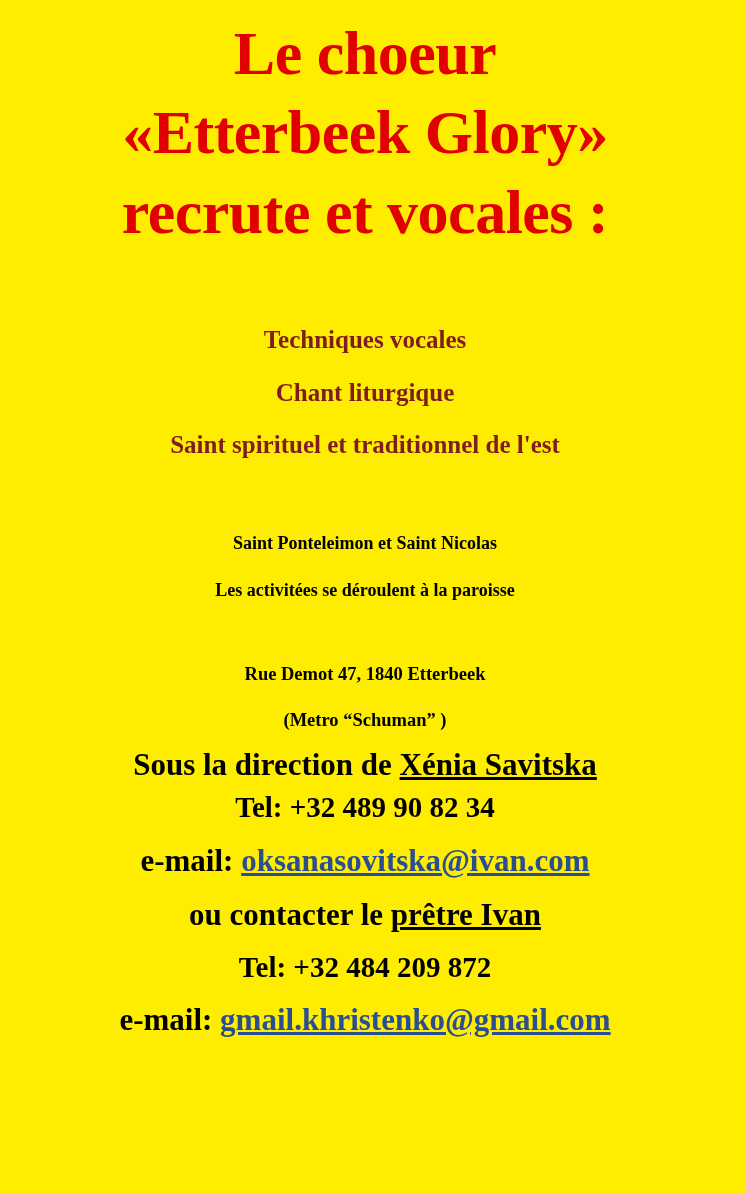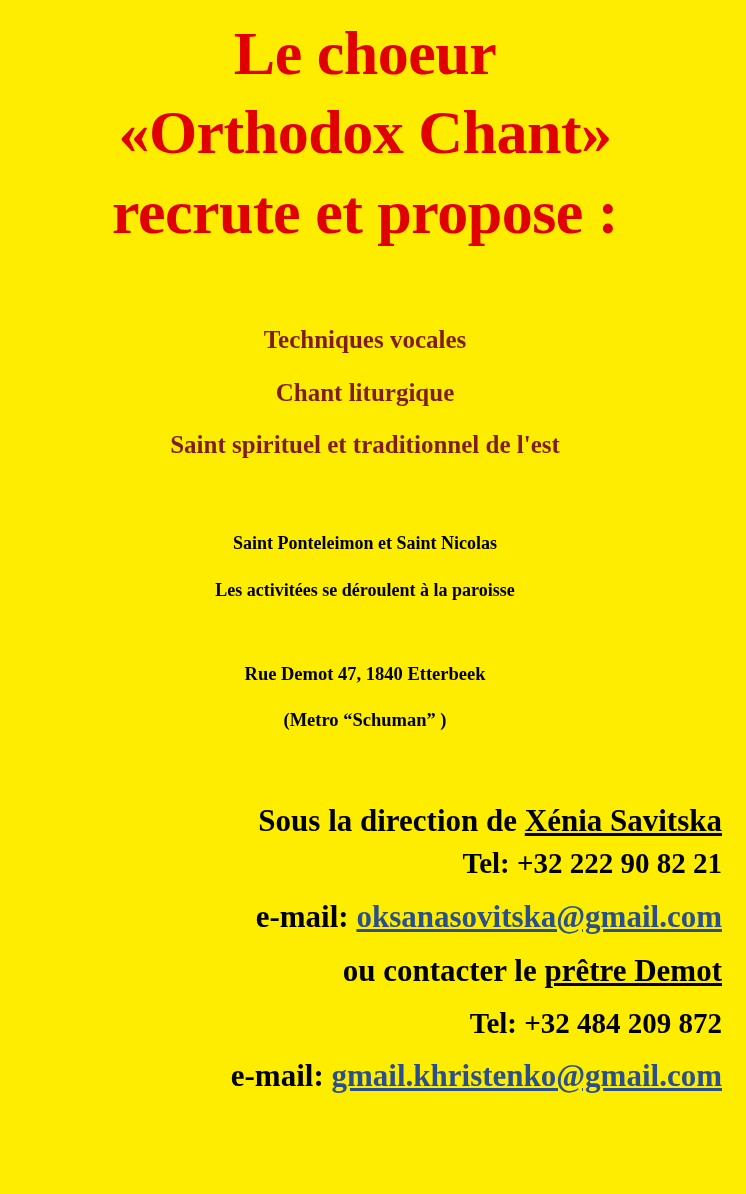--- a/index.html
+++ b/index.html
@@ -60,23 +60,22 @@
     color: #000;
     font-weight: bold;
     margin-top: 36px;
   }
   .address .a-line {
     display: block;
     font-size: 18.5px;
     line-height: 2.5;
   }
   .contacts {
-    text-align: right;
+    text-align: center;
     color: #000;
-    margin-top: 56px;
   }
   .contacts .c-line {
     display: block;
     font-weight: bold;
     line-height: 1.42;
   }
   .c-big {
     font-size: 31px;
   }
   .c-mid {
@@ -95,22 +94,22 @@
     display: block;
   }
 </style>
 </head>
 <body>
 
 <div class="poster">
 
   <div class="headline">
     <span class="line">Le choeur</span>
-    <span class="line">«Orthodox Chant»</span>
-    <span class="line">recrute et propose :</span>
+    <span class="line">«Etterbeek Glory»</span>
+    <span class="line">recrute et vocales :</span>
   </div>
 
   <div class="offer">
     <span class="item">Techniques vocales</span>
     <span class="item">Chant liturgique</span>
     <span class="item">Saint spirituel et traditionnel de l'est</span>
   </div>
 
   <div class="venue">
     <span class="v-line">Saint Ponteleimon et Saint Nicolas</span>
@@ -119,29 +118,29 @@
 
   <div class="address">
     <span class="a-line">Rue Demot 47,  1840 Etterbeek</span>
     <span class="a-line">(Metro “Schuman” )</span>
   </div>
 
   <div class="contacts">
 
     <span class="c-line c-big"><span>Sous la direction de </span><span class="u">Xénia Savitska</span></span>
 
-    <span class="c-line c-mid">Tel: +32 222 90 82 21</span>
+    <span class="c-line c-mid">Tel: +32 489 90 82 34</span>
 
     <span class="sp"></span>
 
-    <span class="c-line c-big"><span>e-mail: </span><a class="mail-link" href="#">oksanasovitska@gmail.com</a></span>
+    <span class="c-line c-big"><span>e-mail: </span><a class="mail-link" href="#">oksanasovitska@ivan.com</a></span>
 
     <span class="sp"></span>
 
-    <span class="c-line c-big"><span>ou contacter le </span><span class="u">prêtre Demot</span></span>
+    <span class="c-line c-big"><span>ou contacter le </span><span class="u">prêtre Ivan</span></span>
 
     <span class="sp"></span>
 
     <span class="c-line c-mid">Tel: +32 484 209 872</span>
 
     <span class="sp"></span>
 
     <span class="c-line c-big"><span>e-mail: </span><a class="mail-link" href="#">gmail.khristenko@gmail.com</a></span>
 
   </div>

